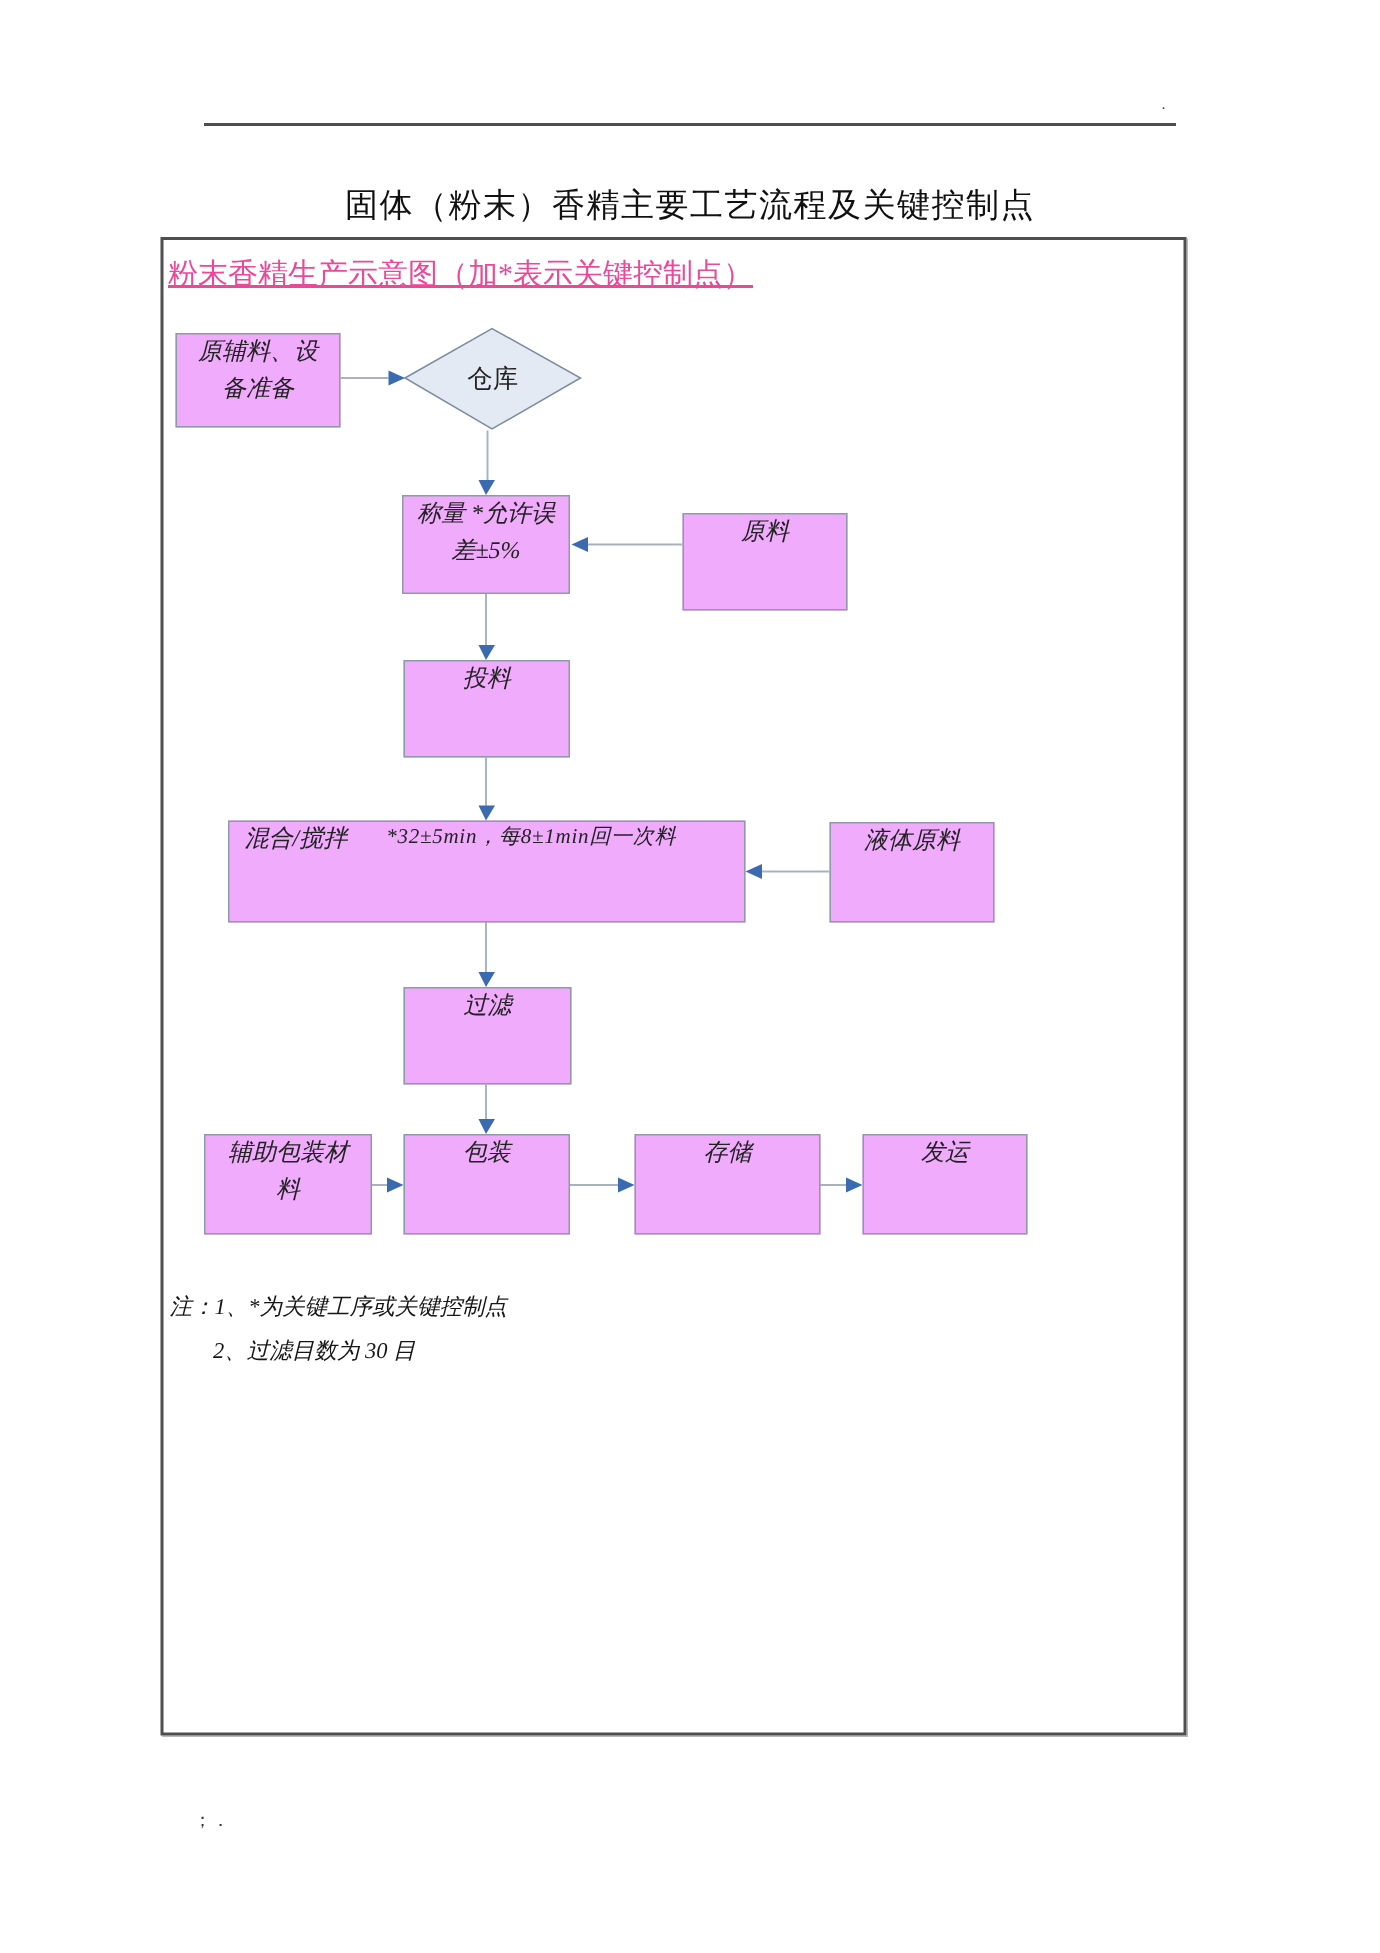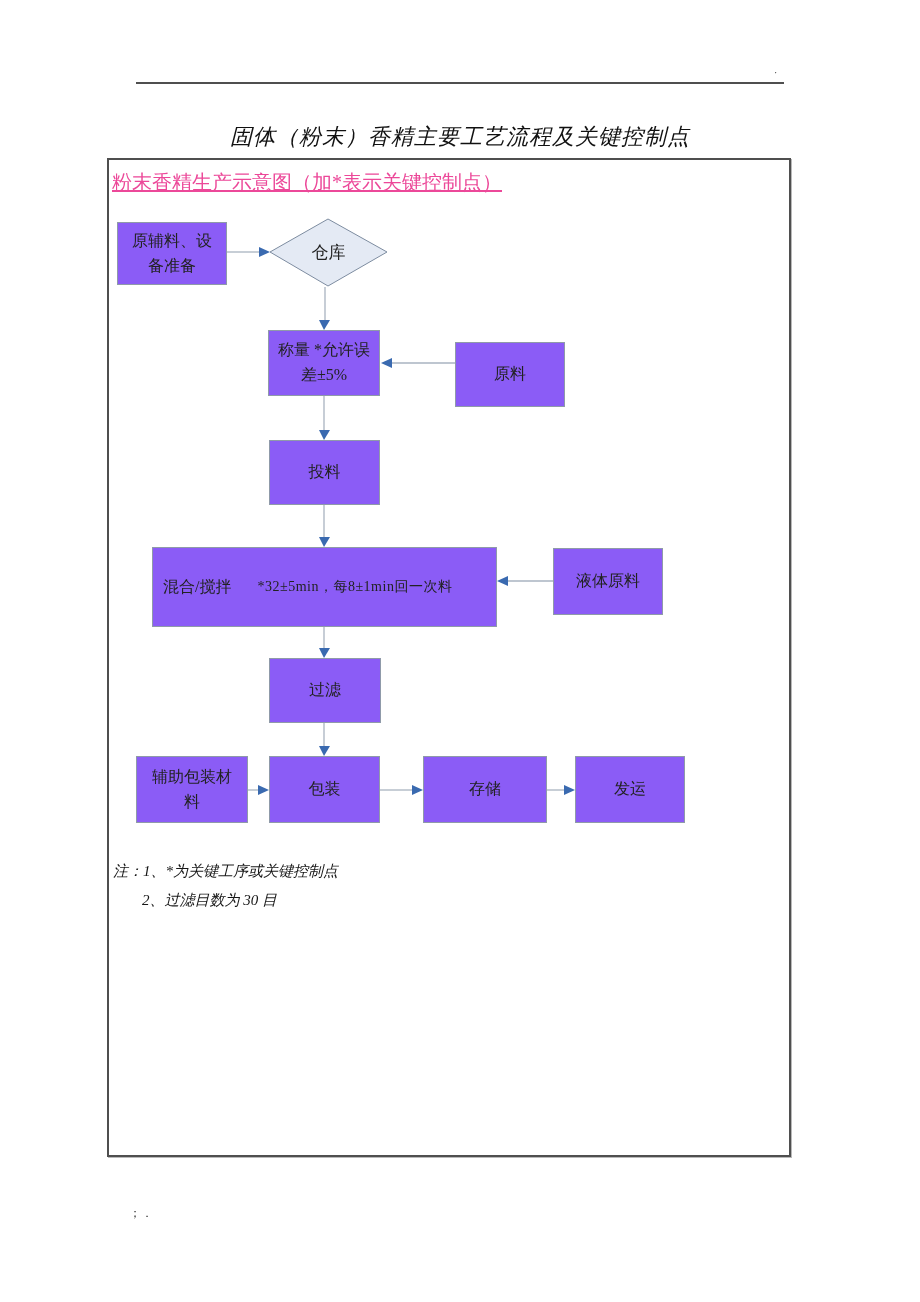--- a/index.html
+++ b/index.html
@@ -11,44 +11,45 @@
     color:#1c1c1c;
     overflow:hidden;
   }
   .abs{position:absolute;}
   
   #top-rule{left:136px;top:82px;width:648px;height:2px;background:#4f4f4f;}
   #top-mark{left:774px;top:68px;font-size:10px;color:#333;line-height:10px;}
   
   #doc-title{
     left:0;top:122px;width:920px;
-    text-align:center;font-size:22px;letter-spacing:1px;color:#111;font-style:italic;
+    text-align:center;font-size:22px;letter-spacing:1px;color:#111;
   }
   
   #frame{
     left:107px;top:158px;width:680px;height:995px;
     border:2px solid #4f4f4f;
     box-shadow:1px 1px 0 #b9b9b9;
     background:#ffffff;
   }
   #diagram-header{left:112px;top:169px;width:560px;font-size:20px;color:#ec4899;text-decoration:underline;}
   
   .node{
-    background:#8b5cf6;
+    background:#f0abfc;
     border:1px solid #8f9aa9;
-    display:flex;align-items:center;justify-content:center;
+    display:flex;align-items:flex-start;justify-content:center;
     text-align:center;font-size:16px;line-height:1.55;color:#222;
     box-sizing:border-box;
+    font-style:italic;
   }
   .node .wrap{display:block;}
   #node-prep   {left:117px;top:222px;width:110px;height:63px;padding:0 11px;}
   #node-weigh  {left:268px;top:330px;width:112px;height:66px;padding:0 5px;}
   #node-raw    {left:455px;top:330px;width:110px;height:65px;margin-top:12px;}
   #node-feed   {left:269px;top:440px;width:111px;height:65px;}
-  #node-mix    {left:152px;top:547px;width:345px;height:80px;justify-content:flex-start;padding:0 10px;text-align:left;}
+  #node-mix    {left:152px;top:547px;width:345px;height:68px;justify-content:flex-start;padding:0 10px;text-align:left;}
   #node-mix .mix-note{font-size:14px;margin-left:26px;letter-spacing:0.5px;}
   #node-liquid {left:553px;top:548px;width:110px;height:67px;}
   #node-filter {left:269px;top:658px;width:112px;height:65px;}
   #node-auxpack{left:116px;top:756px;width:112px;height:67px;padding:0 11px;margin-left:20px;}
   #node-pack   {left:269px;top:756px;width:111px;height:67px;}
   #node-store  {left:423px;top:756px;width:124px;height:67px;}
   #node-ship   {left:575px;top:756px;width:110px;height:67px;}
   
   #diamond-label{
     left:270px;top:219px;width:117px;height:67px;

